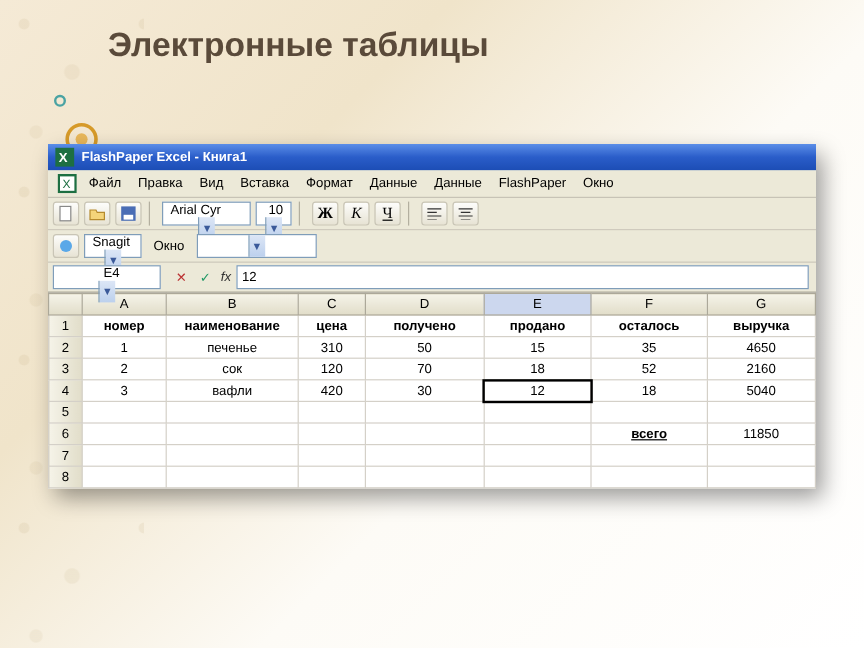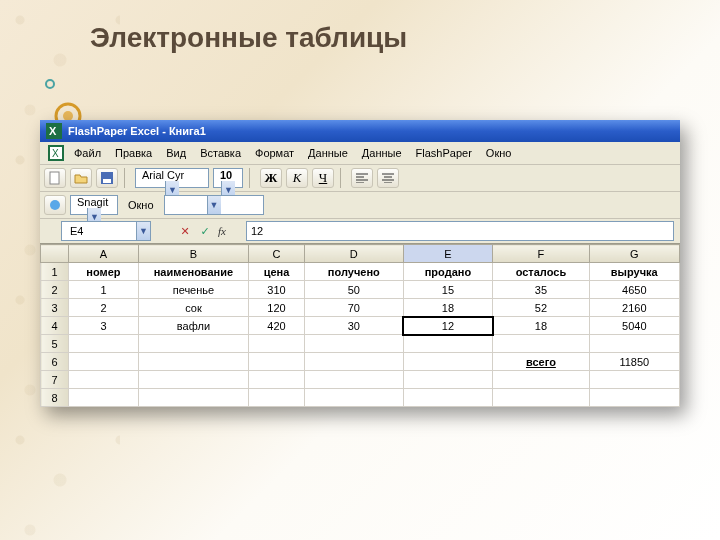--- a/index.html
+++ b/index.html
@@ -55,34 +55,34 @@
   width:22px; height:20px; border:1px solid #c9c5b6; border-radius:3px;
   background:linear-gradient(#fdfdfb,#e7e3d4);
   display:flex; align-items:center; justify-content:center;
 }
 .sep { width:5px; height:20px; border-left:1px solid #b3af9f; margin:0 2px; }
 .font-box {
   border:1px solid #7f9db9; background:#fff;
   display:flex; align-items:center; height:20px; font-size:11px;flex-direction:column;
 }
 .font-box .val { padding:0 6px; min-width:72px; }
-.font-box.sz .val { min-width:28px; text-align:left;font-weight:bold; }
+.font-box.sz .val { min-width:28px; text-align:right; }
 .font-box .dd { width:14px; background:linear-gradient(#dce6f6,#bcd0ed); border-left:1px solid #7f9db9; text-align:center; line-height:18px; color:#3b5a9a; font-size:9px; }
 .snagbar { display:flex; align-items:center; gap:4px; padding:3px 4px; border-bottom:1px solid #c7c3b6; background:#ece9d8; }
 .snag-box { border:1px solid #7f9db9; background:#fff; display:flex; align-items:center; height:20px;flex-direction:column; }
 .snag-box .val { padding:0 6px; min-width:46px; font-size:11px; }
 .snag-box .dd { width:14px; background:linear-gradient(#dce6f6,#bcd0ed); border-left:1px solid #7f9db9; text-align:center; line-height:18px; color:#3b5a9a; font-size:9px; }
 
 .fx-row { display:flex; align-items:center; background:#ece9d8; border-bottom:1px solid #9d9a8a; }
-.name-box { width:90px; border:1px solid #7f9db9; background:#fff; margin:2px 21px; display:flex; align-items:center; height:20px; }
+.name-box { width:90px; border:1px solid #7f9db9; background:#fff; margin:2px 4px; display:flex; align-items:center; height:20px;flex-direction:column; }
 .name-box .val { flex:1; padding-left:8px; font-size:11px; }
 .name-box .dd { width:14px; background:linear-gradient(#dce6f6,#bcd0ed); border-left:1px solid #7f9db9; text-align:center; line-height:18px; color:#3b5a9a; font-size:9px; }
 .fx-buttons { display:flex; gap:2px; margin:0 4px; }
 .fx-btn { width:18px; height:18px; display:flex; align-items:center; justify-content:center; color:#555; }
-.fx-label { font-style:italic; font-family:Liberation Serif, serif; color:#333; margin-right:20px; }
+.fx-label { font-style:italic; font-family:Liberation Sans, sans-serif; color:#333; margin-right:4px; }
 .formula-input { flex:1; border:1px solid #7f9db9; background:#fff; height:20px; margin:2px 6px 2px 0; padding-left:4px; display:flex; align-items:center; }
 
 .grid { background:#fff; }
 .grid table { border-collapse:collapse; width:100%; }
 .grid th {
   background:linear-gradient(#f5f3e8,#e1ddc9);
   border:1px solid #aca899; height:18px; font-weight:normal; font-size:11px;
 }
 .grid td { border:1px solid #d4d0c8; height:18px; font-size:11px; padding:0 4px; }
 .rowhead { background:linear-gradient(90deg,#f5f3e8,#e1ddc9); border:1px solid #aca899; width:28px; text-align:center; }

